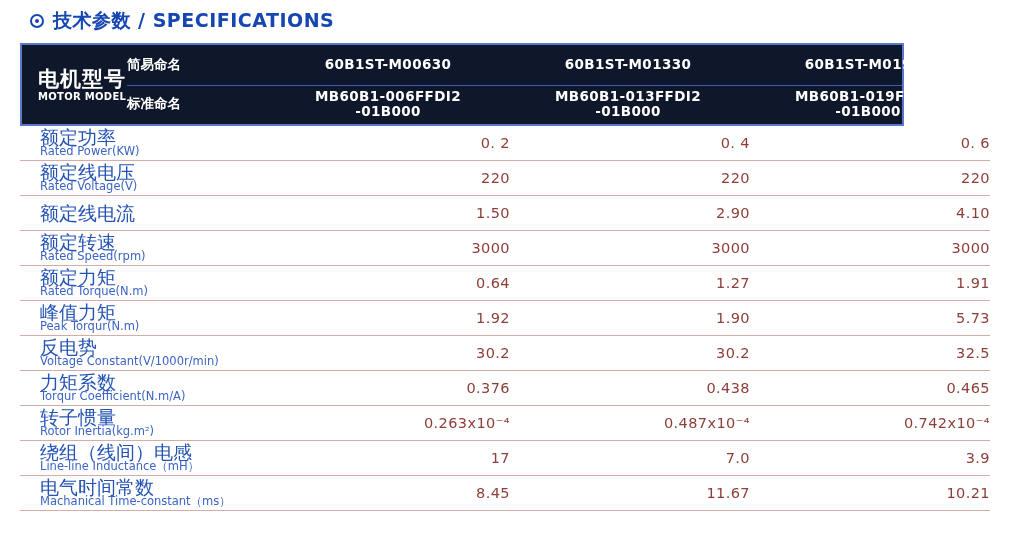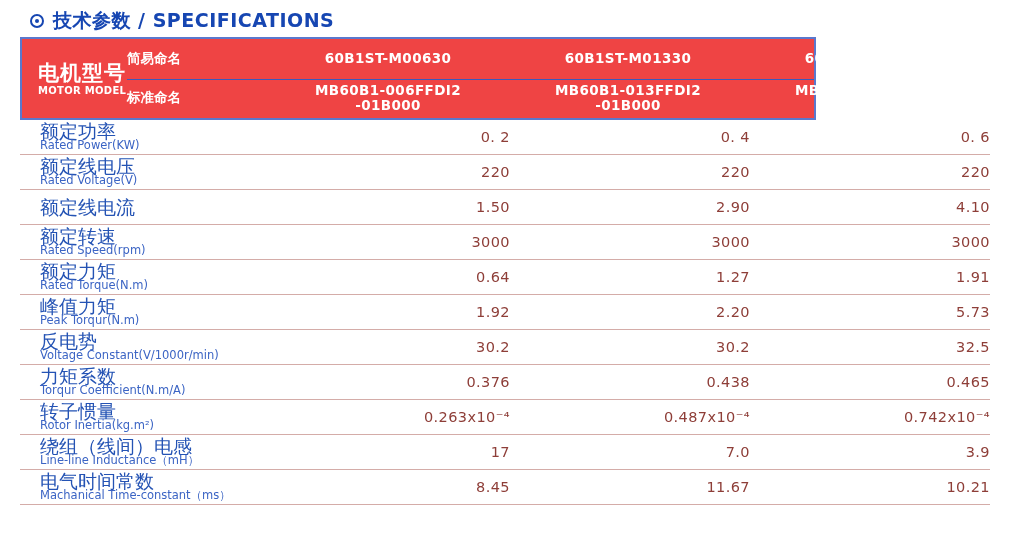--- a/index.html
+++ b/index.html
@@ -27,24 +27,25 @@
     content: ""; position: absolute;
     left: 50%; top: 50%; width: 4px; height: 4px;
     margin: -2px 0 0 -2px;
     background: #1646b2; border-radius: 50%;
   }
   
   .spec-table { position: absolute; left: 20px; top: 37px; width: 970px; }
   
   .spec-header {
     position: relative;
-    width: 796px; height: 83px;
-    background: #ef4444;
+    width: 884px; height: 83px;
+    background: #0f172a;
     border: 2px solid #5b78cd;
     color: #ffffff;
+    margin-top: 6px;
   }
   .motor-model-cell {
     position: absolute; left: 16px; top: 0; bottom: 0; width: 92px;
     display: flex; flex-direction: column; justify-content: center;
   }
   .mm-cn { font-size: 21px; font-weight: bold; letter-spacing: 1px; line-height: 24px; }
   .mm-en { font-size: 10px; font-weight: bold; letter-spacing: 0.3px; }
   .hdr-rows { position: absolute; left: 0; top: 0; right: 0; bottom: 0; }
   .hdr-row {
     display: grid;
@@ -160,21 +161,21 @@
     <div class="row-value">1.27</div>
     <div class="row-value">1.91</div>
   </div>
 
   <div class="spec-row">
     <div class="row-label">
       <div class="label-cn">峰值力矩</div>
       <div class="label-en">Peak Torqur(N.m)</div>
     </div>
     <div class="row-value">1.92</div>
-    <div class="row-value">2.20</div>
+    <div class="row-value">1.90</div>
     <div class="row-value">5.73</div>
   </div>
 
   <div class="spec-row">
     <div class="row-label">
       <div class="label-cn">反电势</div>
       <div class="label-en">Voltage Constant(V/1000r/min)</div>
     </div>
     <div class="row-value">30.2</div>
     <div class="row-value">30.2</div>

